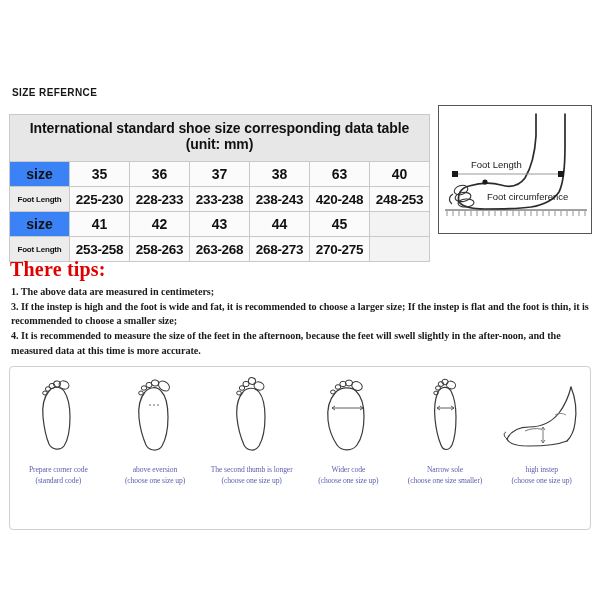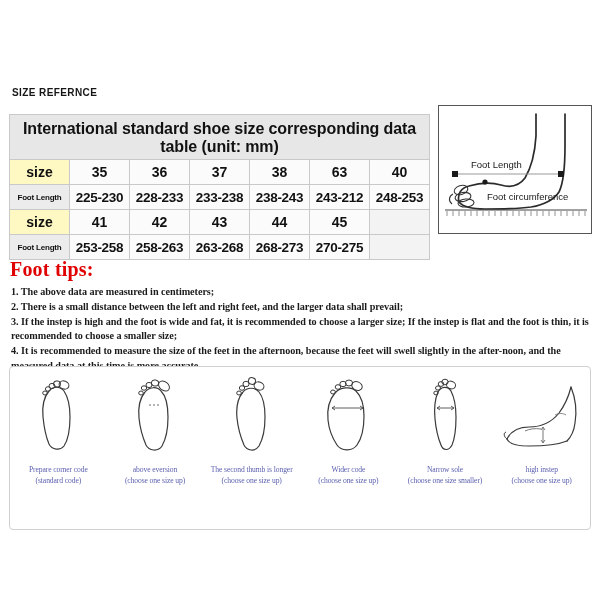--- a/index.html
+++ b/index.html
@@ -46,28 +46,28 @@
   }
   table.size-table td {
     border: 1px solid #c9c9c9;
     text-align: center;
     font-family: "Liberation Sans", sans-serif;
     color: #111;
   }
   td.tbl-caption {
     background: #e7e7e7;
     text-align: left;
-    padding: 5px 7px 3px 7px;
-    font-size: 16px;
+    padding: 5px 7px 9px 7px;
+    font-size: 14px;
     font-weight: bold;
     letter-spacing: -0.1px;
     color: #1a1a1a;
   }
   td.lbl {
-    background: #fef9c3;
+    background: #3b82f6;
     font-weight: bold;
     font-size: 14px;
     height: 22px;
   }
   td.lbl-small {
     background: #ececec;
     font-weight: bold;
     font-size: 8px;
     height: 20px;
     letter-spacing: -0.2px;
@@ -197,21 +197,21 @@
           <td class="val-size">38</td>
           <td class="val-size">63</td>
           <td class="val-size">40</td>
         </tr>
         <tr>
           <td class="lbl-small">Foot Length</td>
           <td class="val">225-230</td>
           <td class="val">228-233</td>
           <td class="val">233-238</td>
           <td class="val">238-243</td>
-          <td class="val">243-212</td>
+          <td class="val">420-248</td>
           <td class="val">248-253</td>
         </tr>
         <tr>
           <td class="lbl">size</td>
           <td class="val-size">41</td>
           <td class="val-size">42</td>
           <td class="val-size">43</td>
           <td class="val-size">44</td>
           <td class="val-size">45</td>
           <td class="empty"></td>
@@ -277,25 +277,24 @@
       <rect x="13" y="65" width="6" height="6" fill="#1a1a1a"></rect>
       <rect x="119" y="65" width="6" height="6" fill="#1a1a1a"></rect>
 
       <circle cx="46" cy="76" r="2.6" fill="#1a1a1a"></circle>
 
       <text x="32" y="62" font-family="Liberation Sans, sans-serif" font-size="9.5" fill="#1a1a1a">Foot Length</text>
       <text x="48" y="94" font-family="Liberation Sans, sans-serif" font-size="9.5" fill="#1a1a1a">Foot circumference</text>
     </svg>
   </div>
 
-  <div class="tips-head">Foot tips:</div>
+  <div class="tips-head">There tips:</div>
 
   <div class="tips-list">
     <p>1. The above data are measured in centimeters;</p>
-    <p>2. There is a small distance between the left and right feet, and the larger data shall prevail;</p>
     <p>3. If the instep is high and the foot is wide and fat, it is recommended to choose a larger size; If the instep is flat and the foot is thin, it is recommended to choose a smaller size;</p>
     <p>4. It is recommended to measure the size of the feet in the afternoon, because the feet will swell slightly in the after-noon, and the measured data at this time is more accurate.</p>
   </div>
 
   <div class="foot-panel">
     <div class="foot-row">
 
       <div class="foot-cell">
         <div class="foot-art">
           <svg width="54" height="80" viewBox="0 0 54 80">

